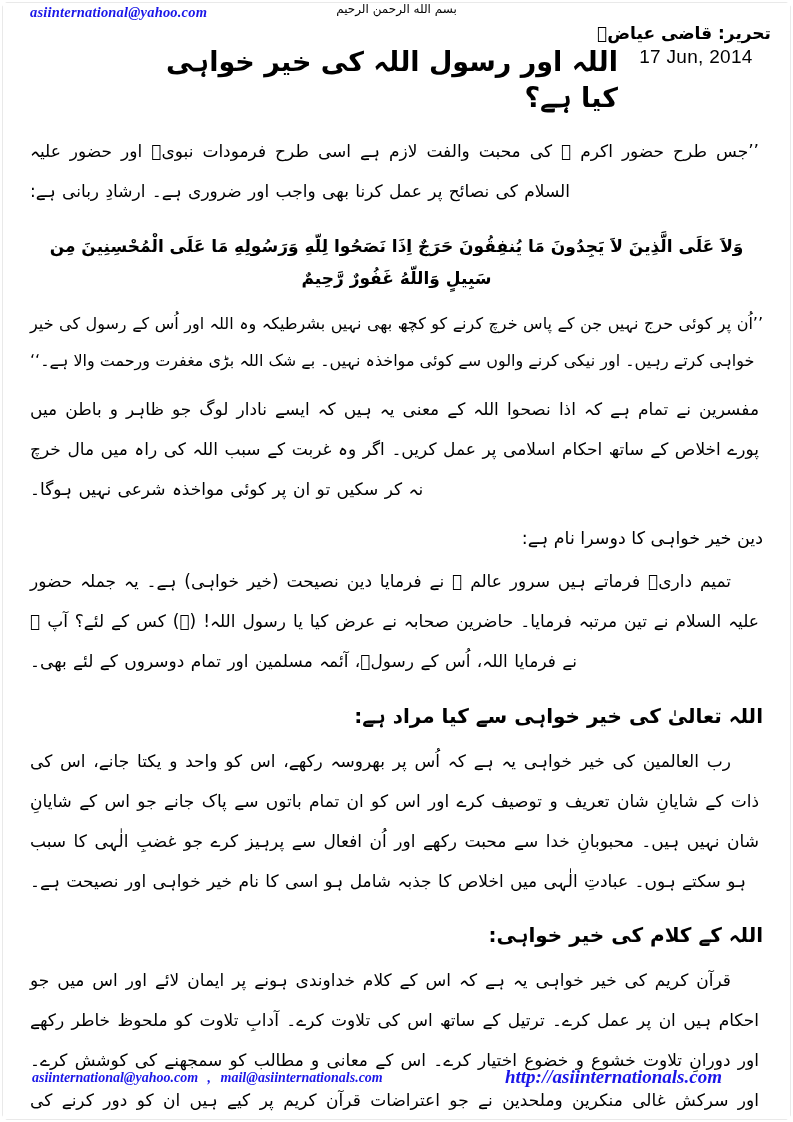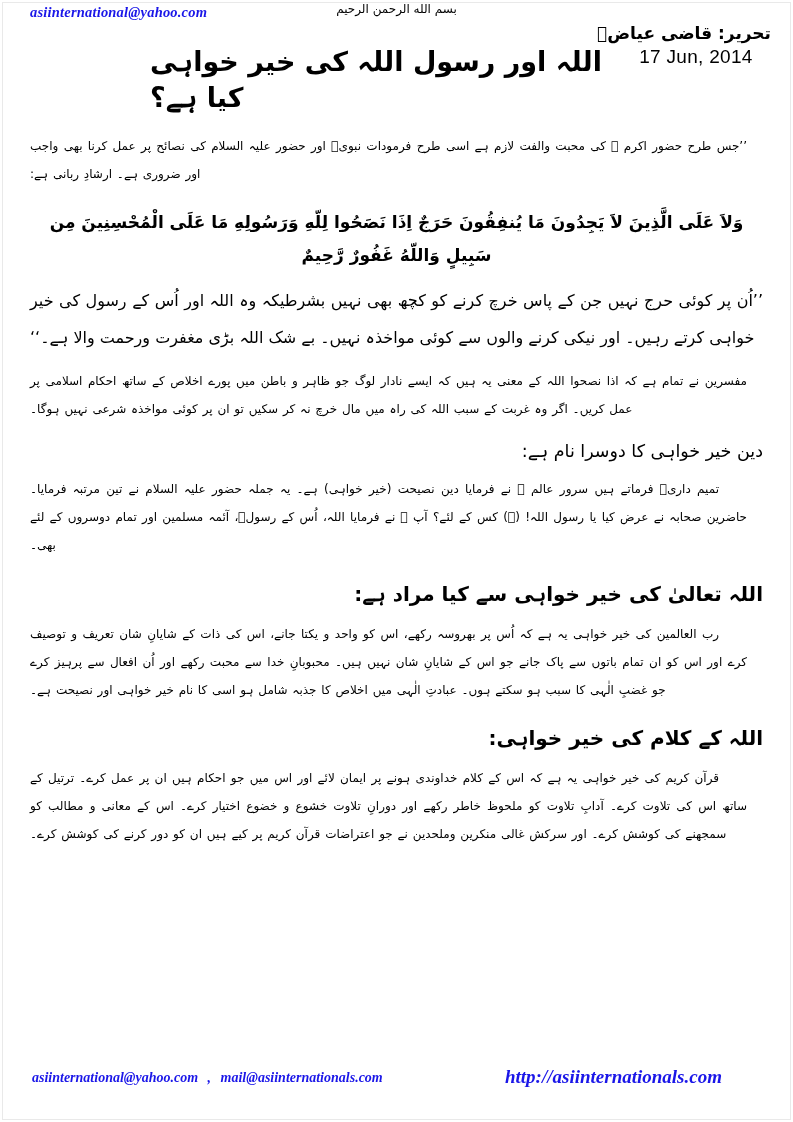--- a/index.html
+++ b/index.html
@@ -9,20 +9,21 @@
     background: #ffffff;
   }
   .page {
     position: relative;
     width: 793px;
     height: 1122px;
     background: #ffffff;
     box-sizing: border-box;
     overflow: hidden;
     font-family: "Liberation Serif", "DejaVu Serif", serif;
+    border-radius: 14px;
   }
   
   .page-frame {
     position: absolute;
     left: 2px;
     top: 2px;
     right: 2px;
     bottom: 2px;
     border: 1px solid #e9e9e9;
     pointer-events: none;
@@ -83,21 +84,21 @@
     color: #000000;
     direction: ltr;
     margin-top: 2px;
     letter-spacing: 0.3px;
   }
   .hdr-title {
     position: absolute;
     left: 0;
     right: 0;
     top: 44px;
-    text-align: left;
+    text-align: right;
     font-family: "DejaVu Sans", sans-serif;
     font-size: 27px;
     font-weight: 700;
     color: #000000;
     direction: rtl;
     line-height: 1.35;
     padding: 0 175px 0 150px;
     box-sizing: border-box;
   }
 
@@ -107,24 +108,24 @@
     left: 30px;
     right: 30px;
     top: 132px;
     width: 733px;
     direction: rtl;
     text-align: justify;
   }
 
   p.urdu {
     font-family: "DejaVu Sans", sans-serif;
-    font-size: 12px;
+    font-size: 17px;
     line-height: 2.35;
     color: #000000;
-    margin: 0 16px 14px 0;
+    margin: 0 4px 14px 0;
     text-align: justify;
     text-align-last: left;
     direction: rtl;
     word-spacing: 1px;
   }
   p.urdu.first-indent {
     text-indent: 28px;
   }
   p.quote-open {
     text-align: justify;

